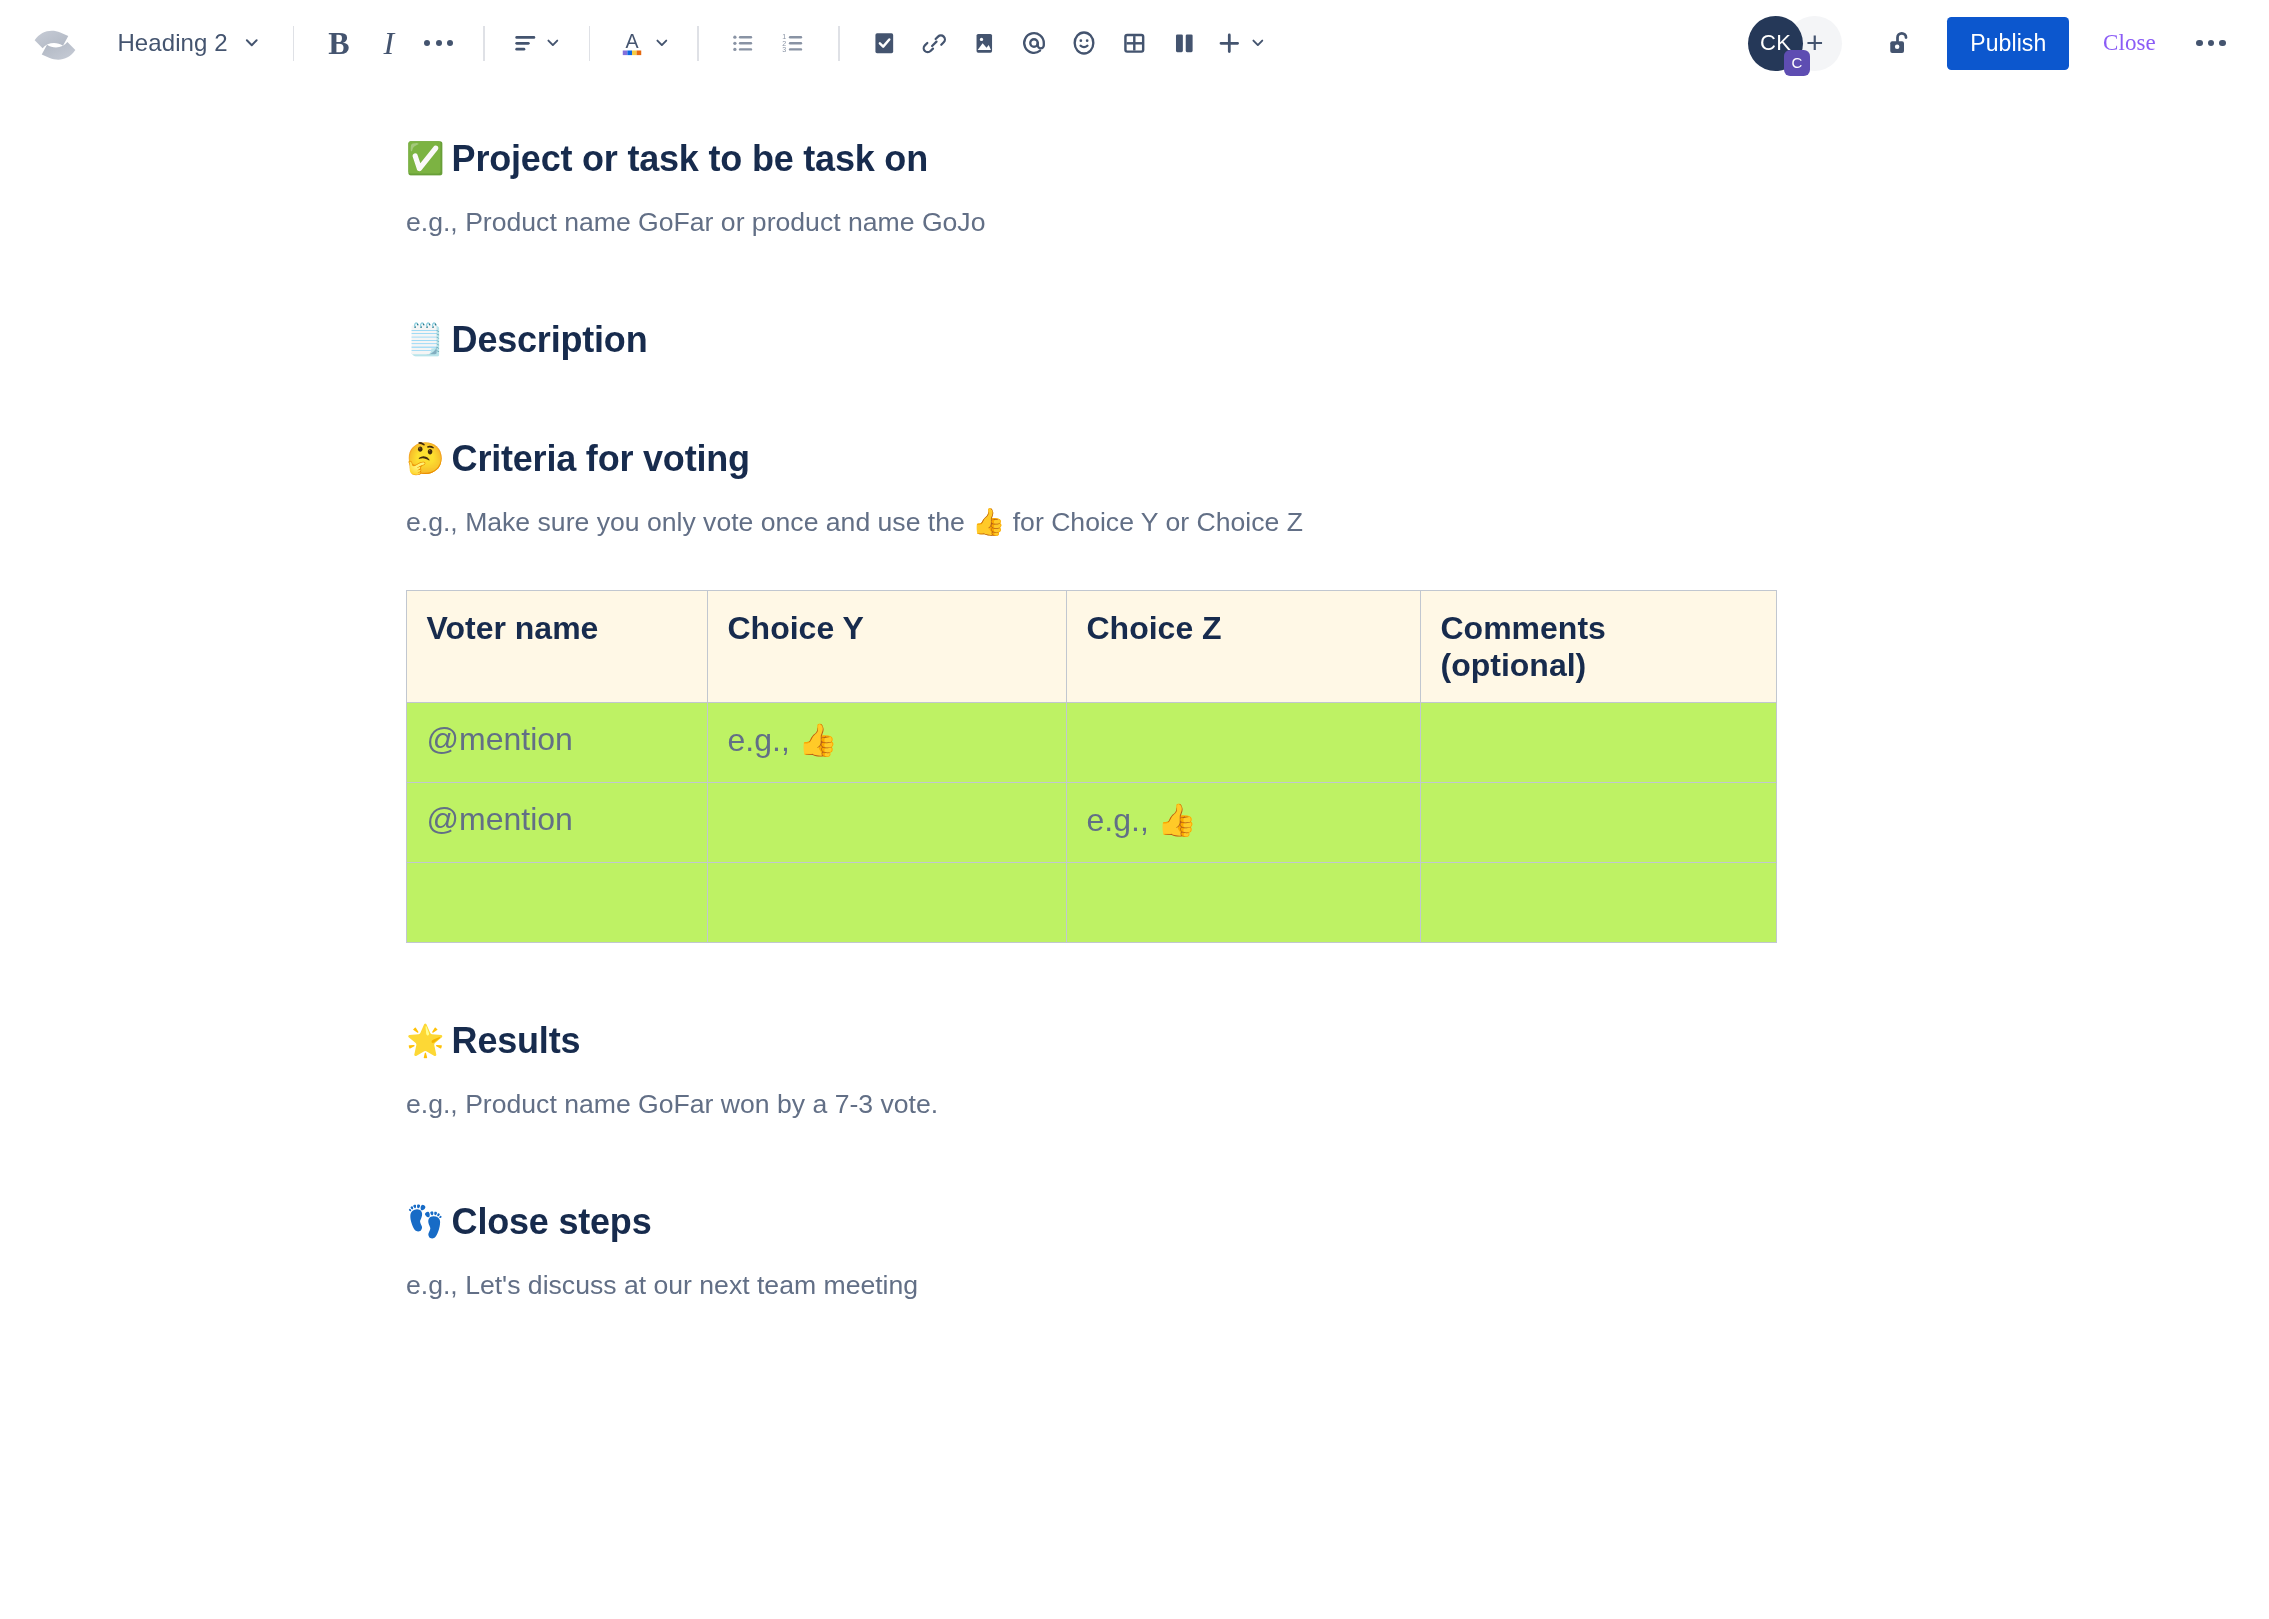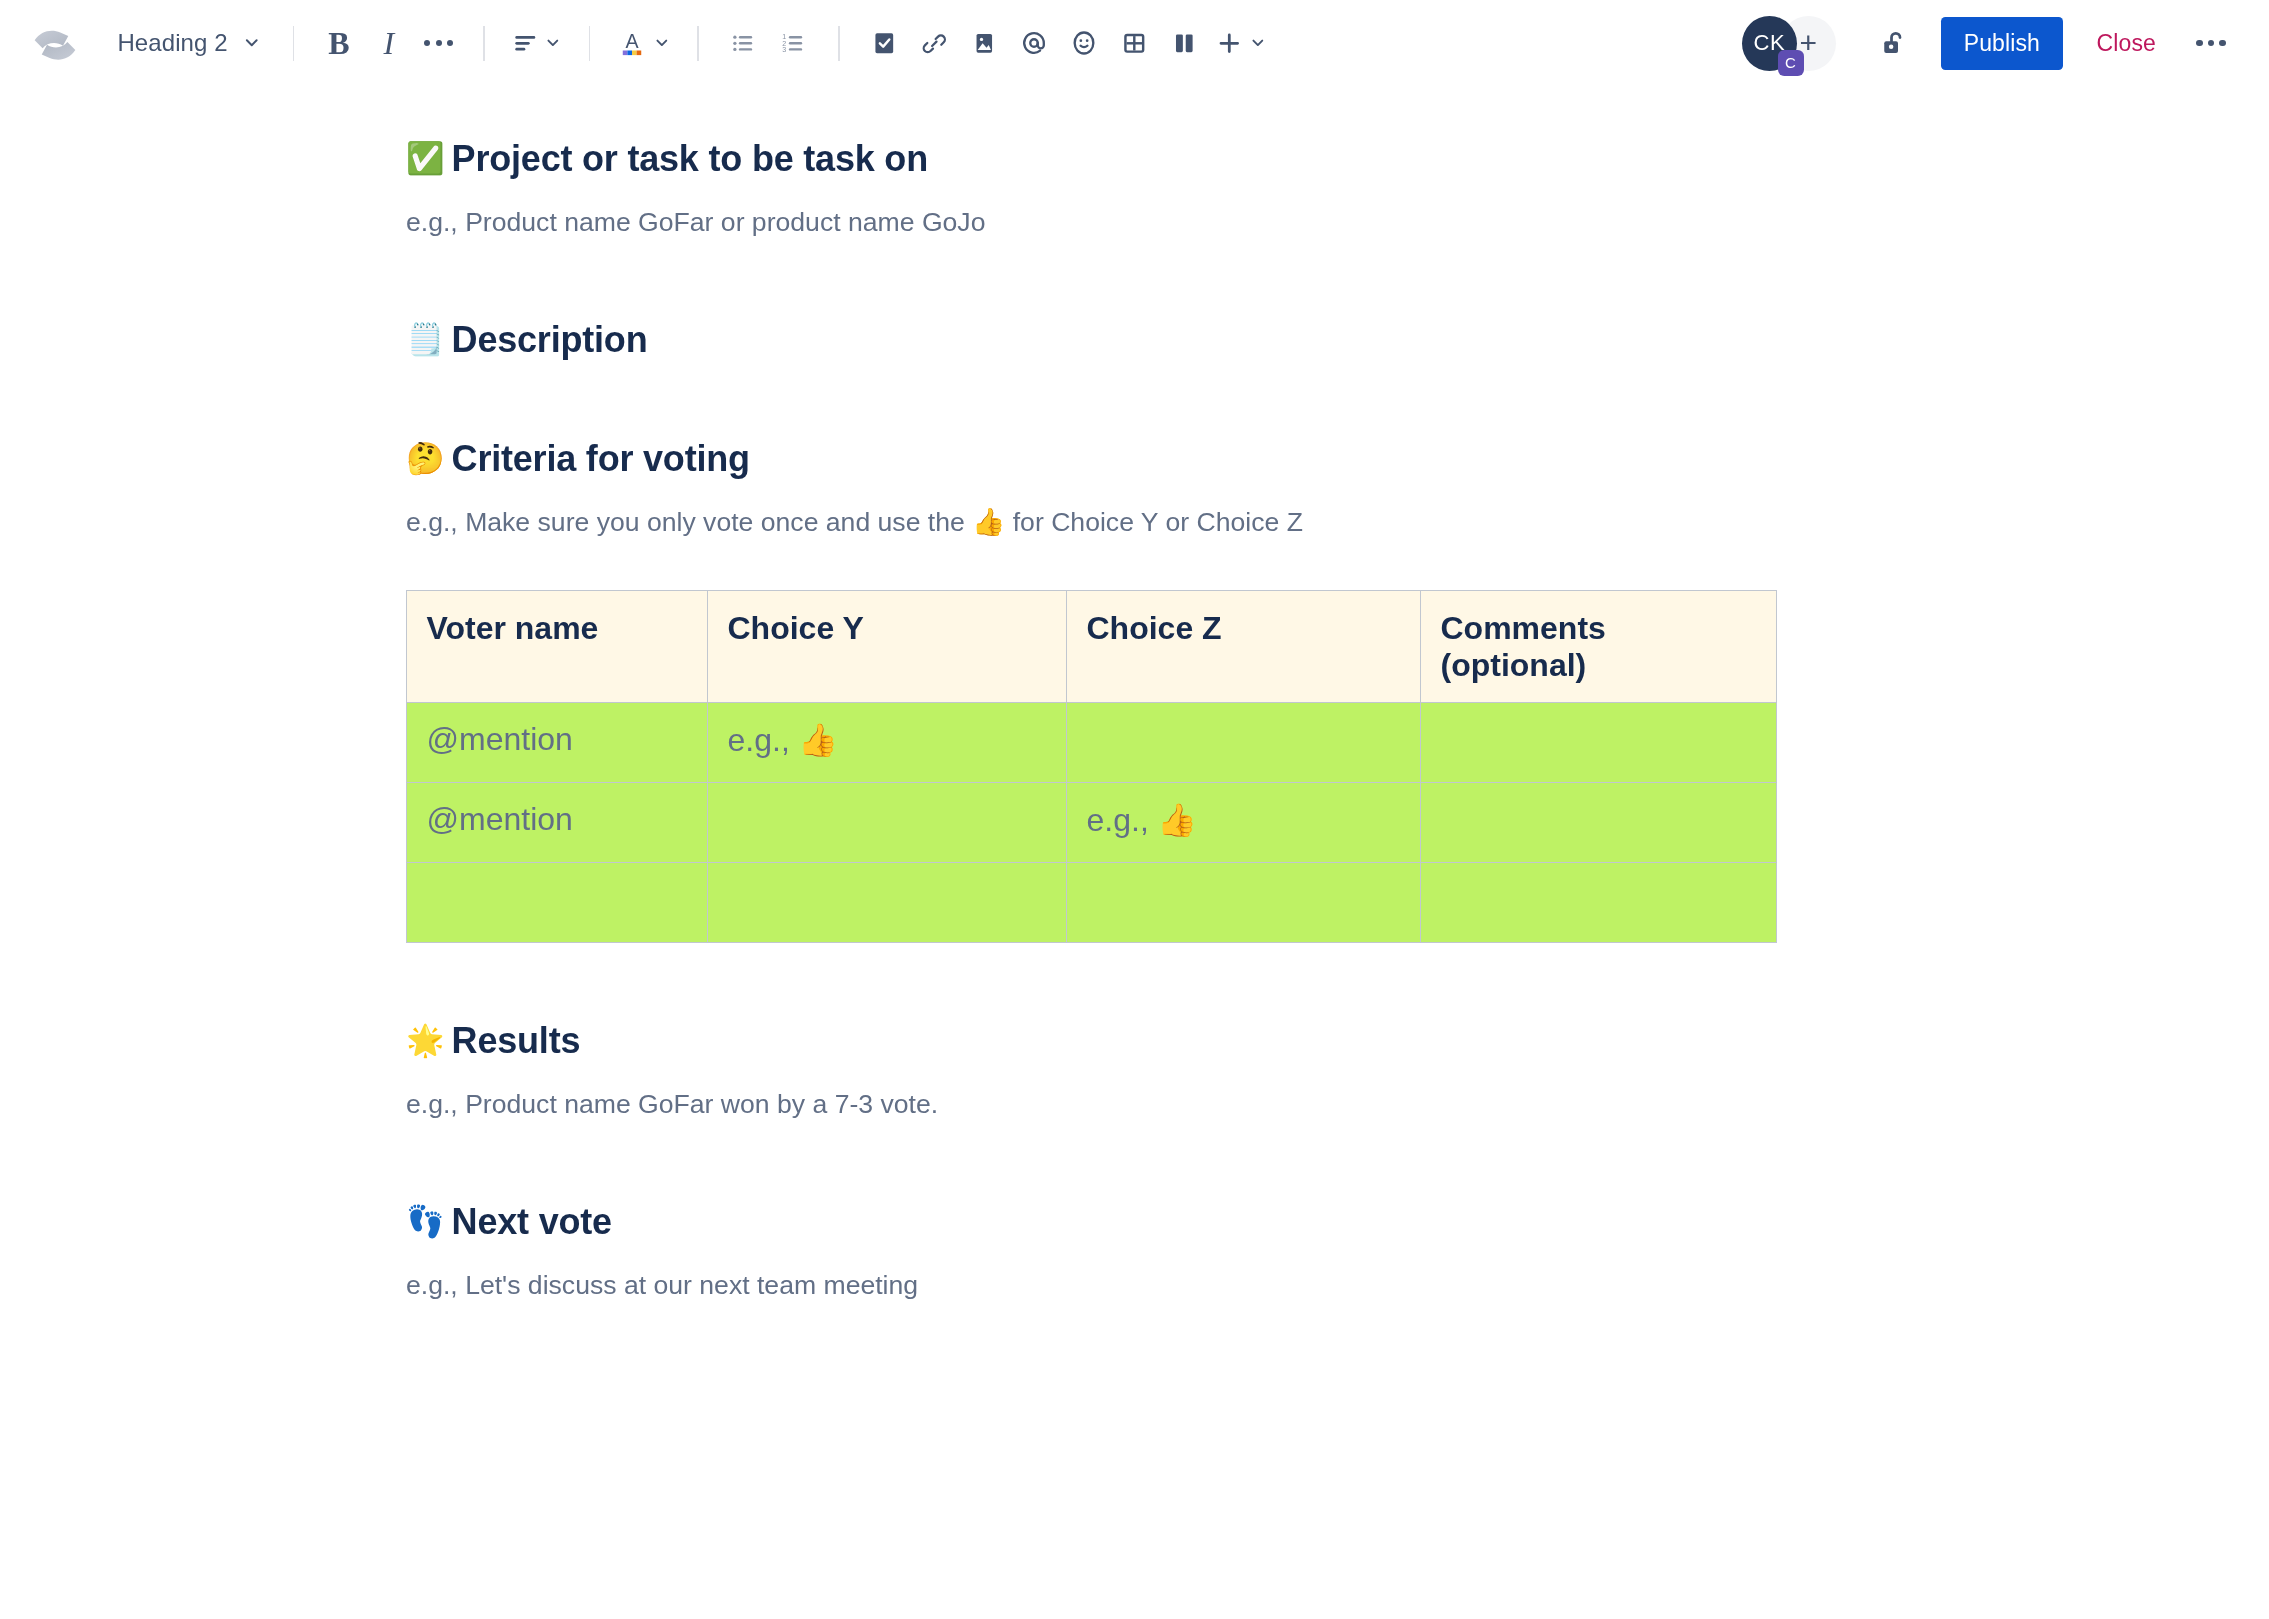--- a/index.html
+++ b/index.html
@@ -150,22 +150,22 @@
     font-size: 23px;
     padding: 0 23px;
     height: 53px;
     cursor: pointer;
     margin: 0 16px 0 23px;
     letter-spacing: 0.1px;
   }
   .close-btn {
     background: transparent;
     border: none;
-    color: #be185d;
-    font-family: Liberation Sans, sans-serif;
+    color: #8b5cf6;
+    font-family: Liberation Serif, serif;
     font-size: 23px;
     height: 53px;
     padding: 0 17.7px;
     cursor: pointer;
     letter-spacing: 0.1px;
   }
   .more-btn {
     width: 50px; height: 50px;
     display: flex; align-items: center; justify-content: center;
     border-radius: 4.4px;
@@ -502,19 +502,19 @@
     </table>
 
     <h2 class="section sp-h2">
       <span class="emoji">🌟</span>
       <span>Results</span>
     </h2>
     <p class="body-text sp-p">e.g., Product name GoFar won by a 7-3 vote.</p>
 
     <h2 class="section sp-h2">
       <span class="emoji">👣</span>
-      <span>Next vote</span>
+      <span>Close steps</span>
     </h2>
     <p class="body-text sp-p">e.g., Let's discuss at our next team meeting</p>
 
   </div>
 </div>
 
 
 </body></html>

